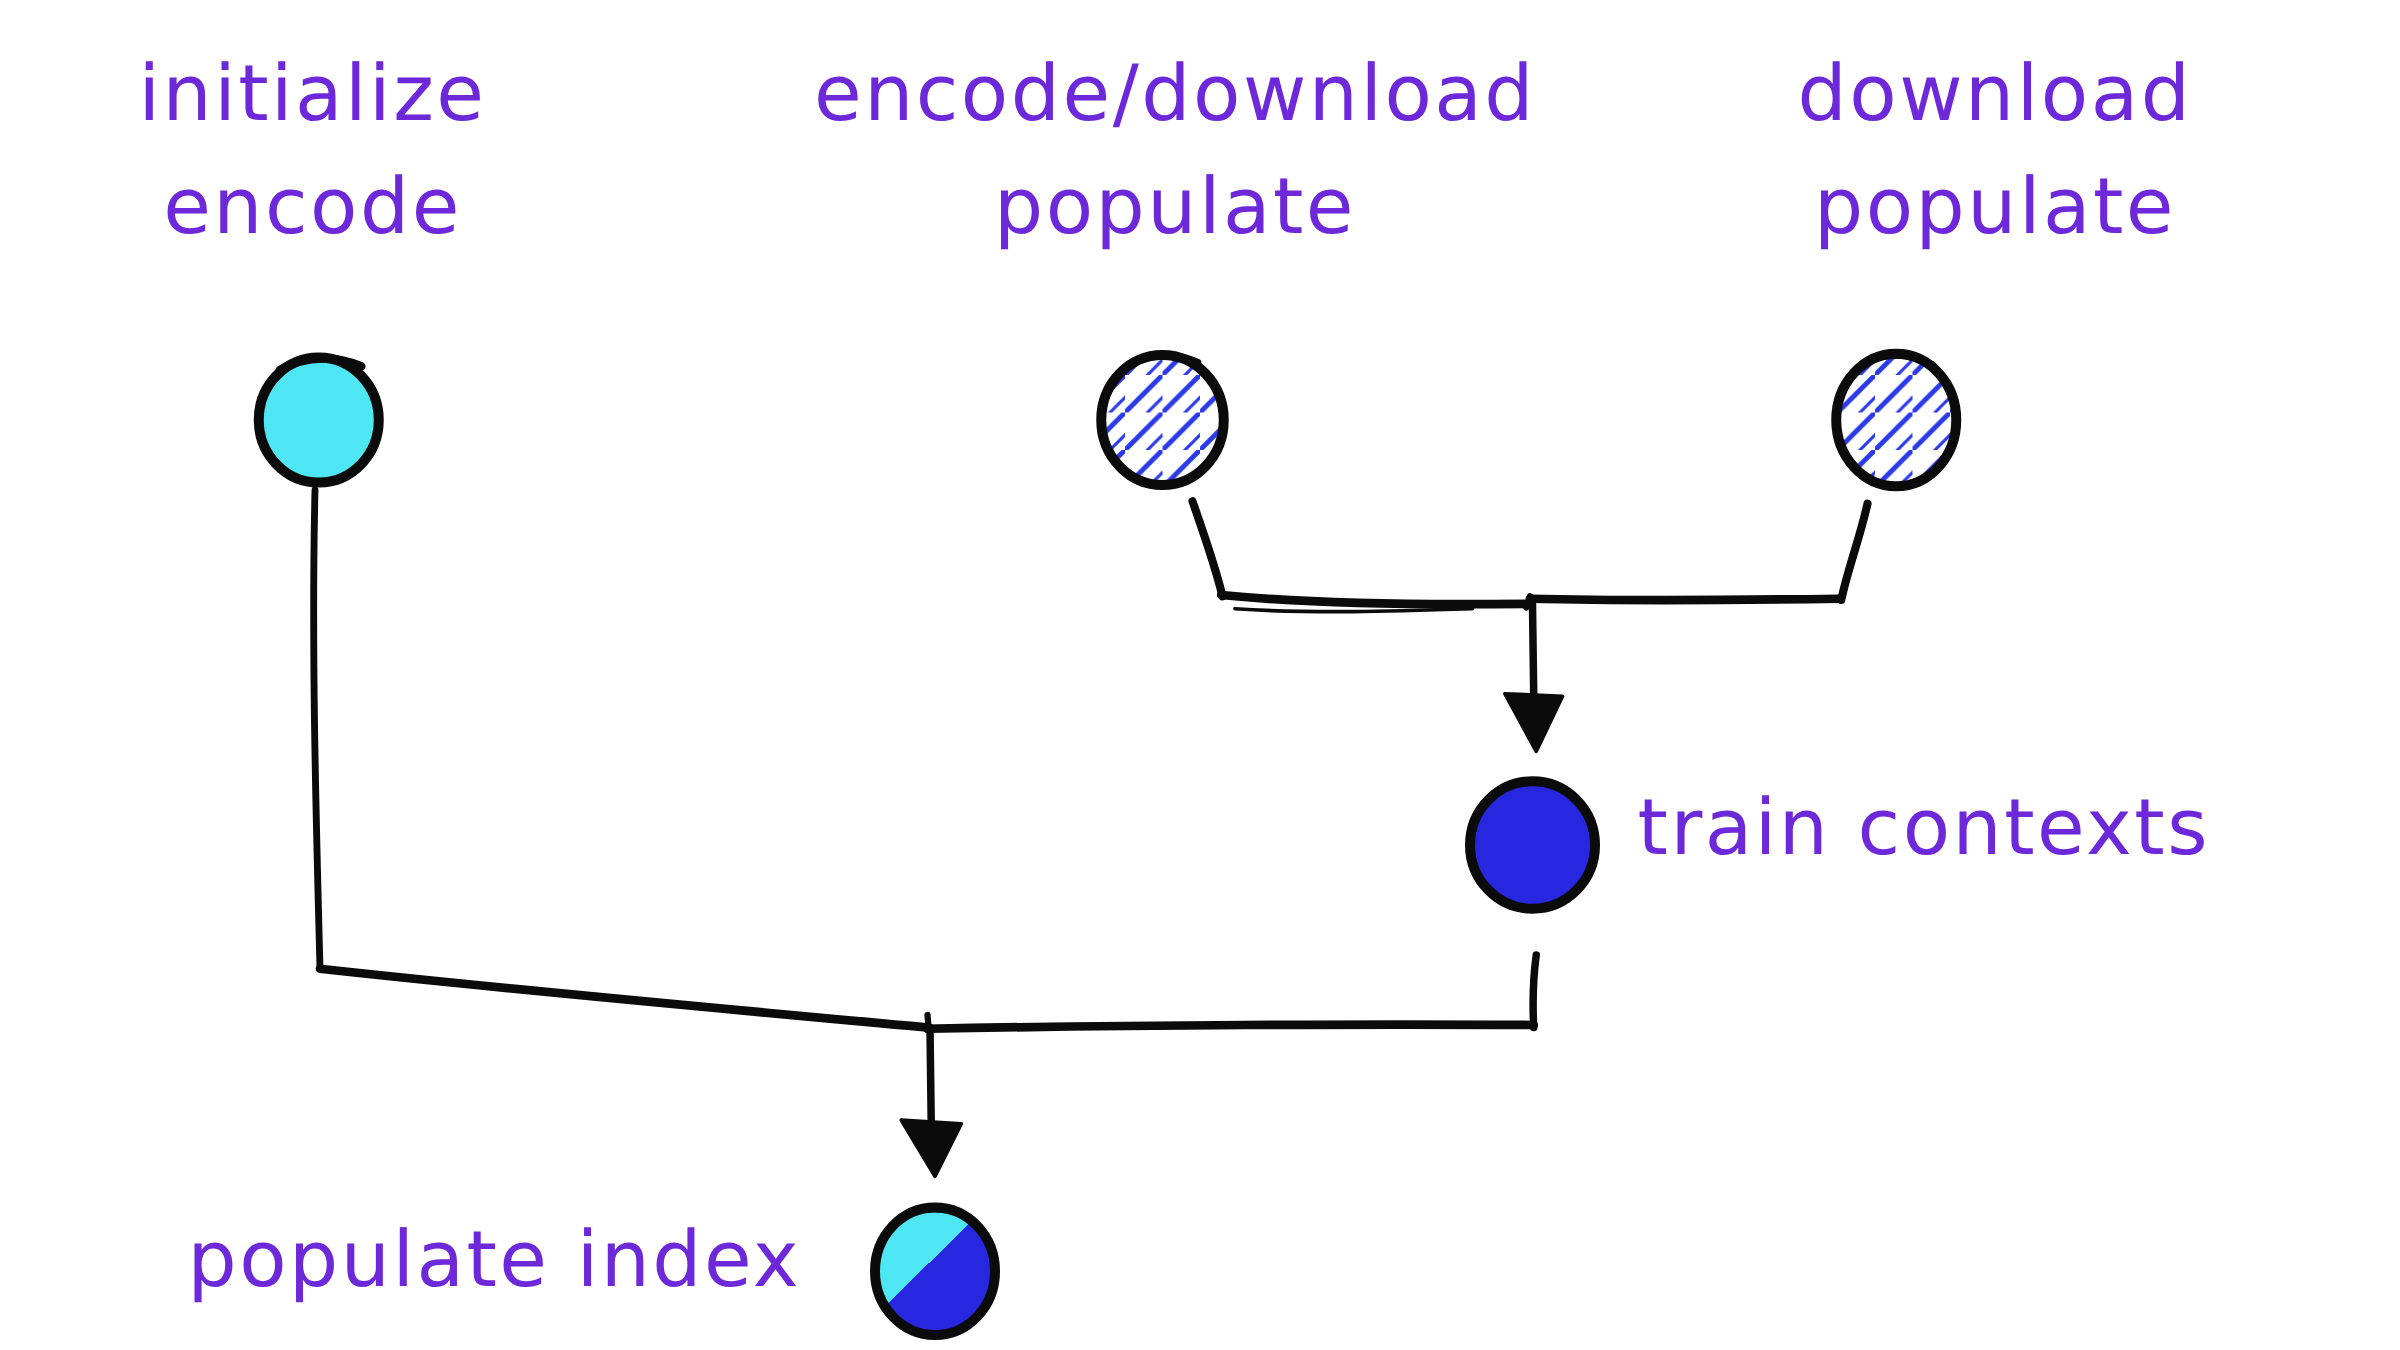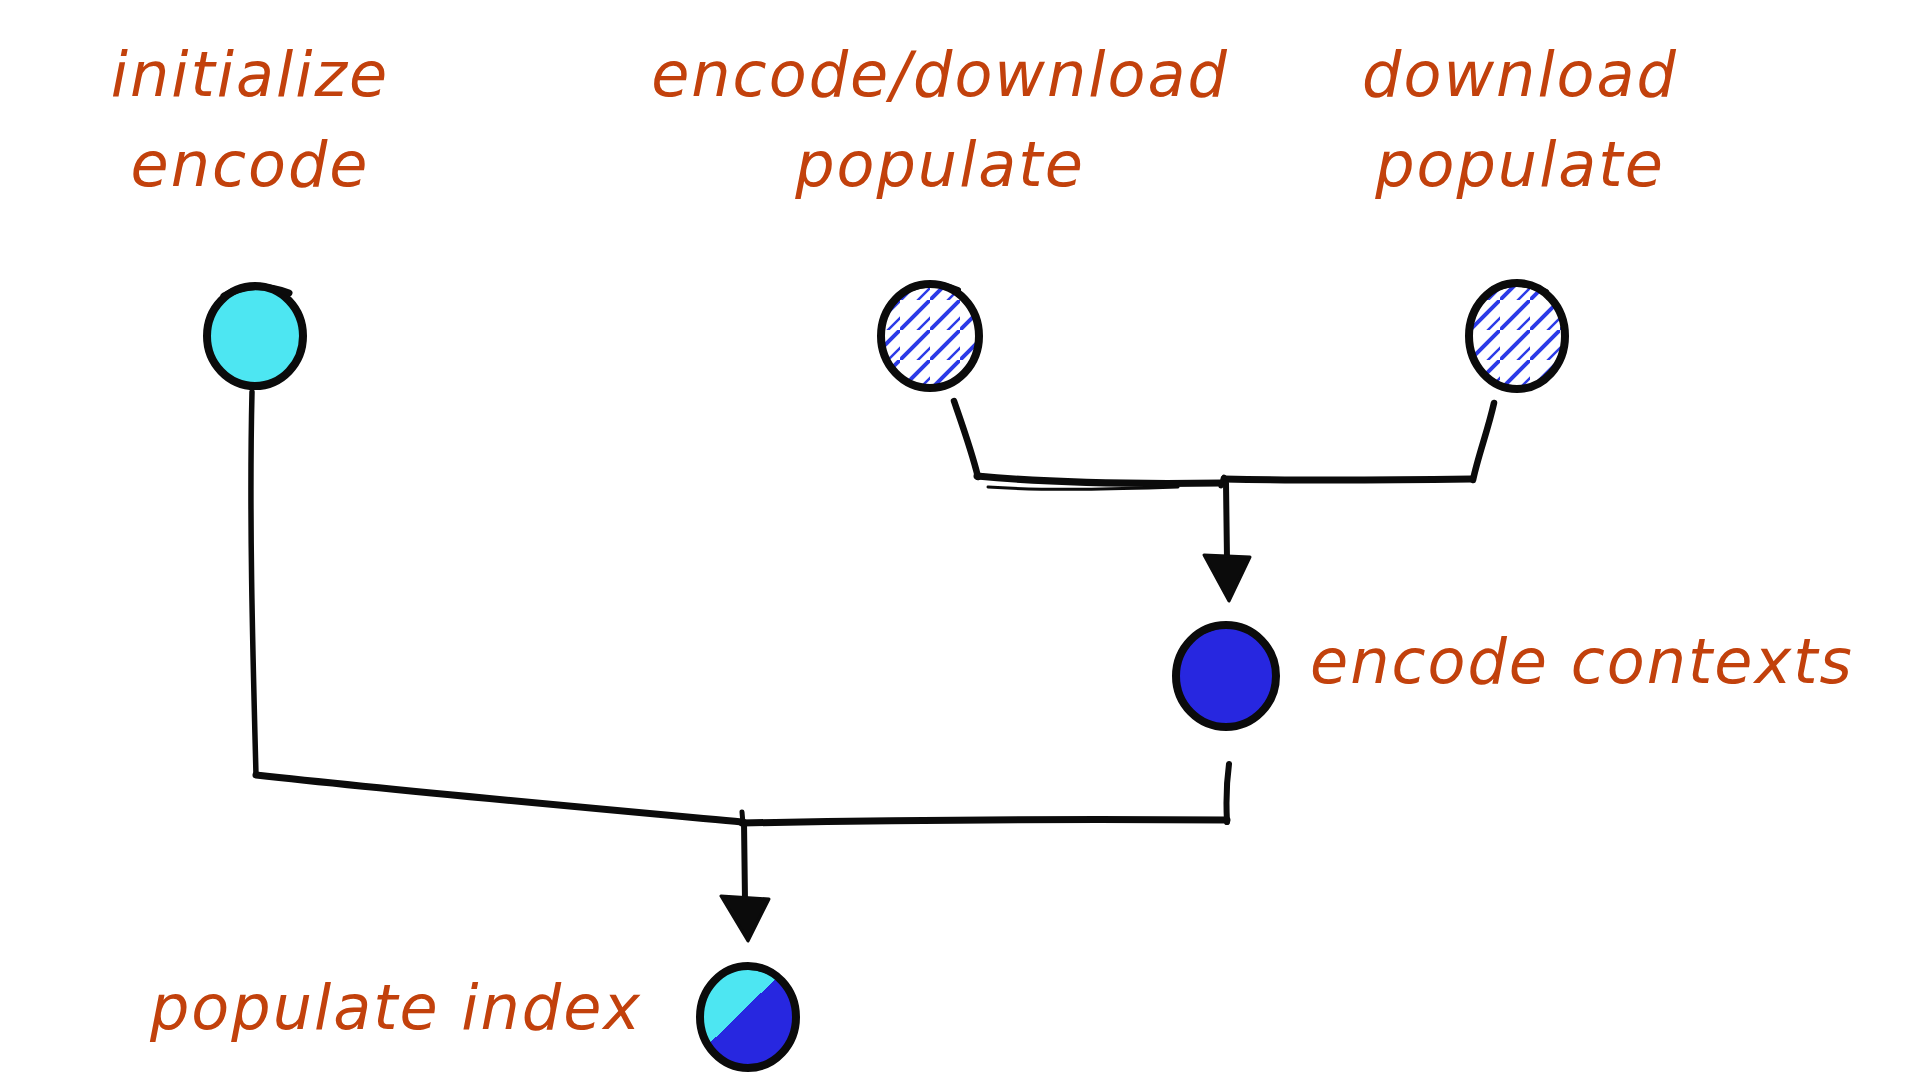--- a/index.html
+++ b/index.html
@@ -7,25 +7,24 @@
   #stage {
     position: relative;
     width: 1920px;
     height: 1080px;
     background: #ffffff;
     font-family: "DejaVu Sans", sans-serif;
   }
   #diagram-svg { position: absolute; left: 0; top: 0; }
   .label {
     position: absolute;
-    font-style: italic;
     font-size: 62px;
     line-height: 90px;
     letter-spacing: 2px;
-    color: #c2410c;
+    color: #6d28d9;
     white-space: nowrap;
   }
   .label.centered { text-align: center; }
   .edge { fill: none; stroke: #0b0b0b; stroke-linecap: round; stroke-linejoin: round; }
   .sketch { fill: none; stroke: #0b0b0b; stroke-linecap: round; }
   .arrowhead { stroke: #0b0b0b; stroke-width: 3; stroke-linejoin: round; }
   .node-outline { stroke: #0b0b0b; stroke-width: 8; }
 </style>
 </head>
 <body>
@@ -85,22 +84,22 @@
   <div class="label centered" style="left:50px; top:30px; width:400px;">
     <div>initialize</div>
     <div>encode</div>
   </div>
 
   <div class="label centered" style="left:640px; top:30px; width:600px;">
     <div>encode/download</div>
     <div>populate</div>
   </div>
 
-  <div class="label centered" style="left:1320px; top:30px; width:400px;">
+  <div class="label centered" style="left:1396px; top:30px; width:400px;">
     <div>download</div>
     <div>populate</div>
   </div>
 
-  <div class="label" style="left:1310px; top:617px;">encode contexts</div>
+  <div class="label" style="left:1310px; top:617px;">train contexts</div>
 
   <div class="label" style="left:150px; top:963px;">populate index</div>
 
 </div>
 
 </body></html>

